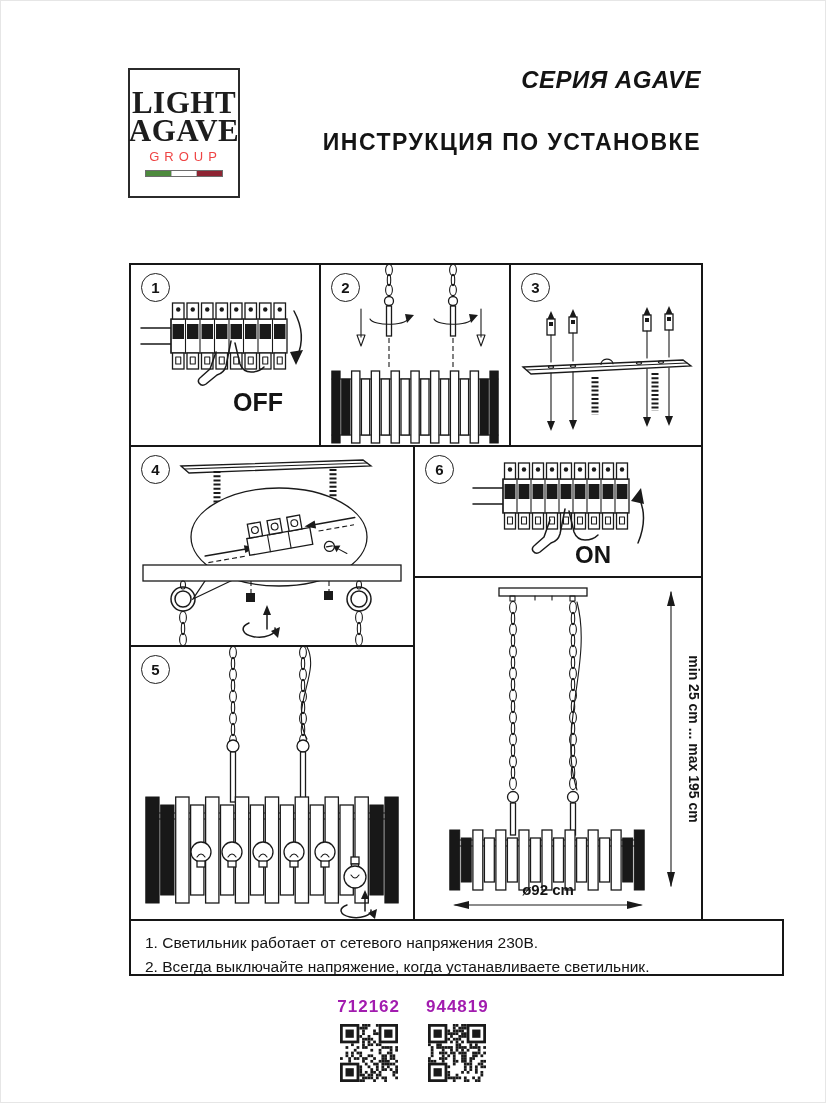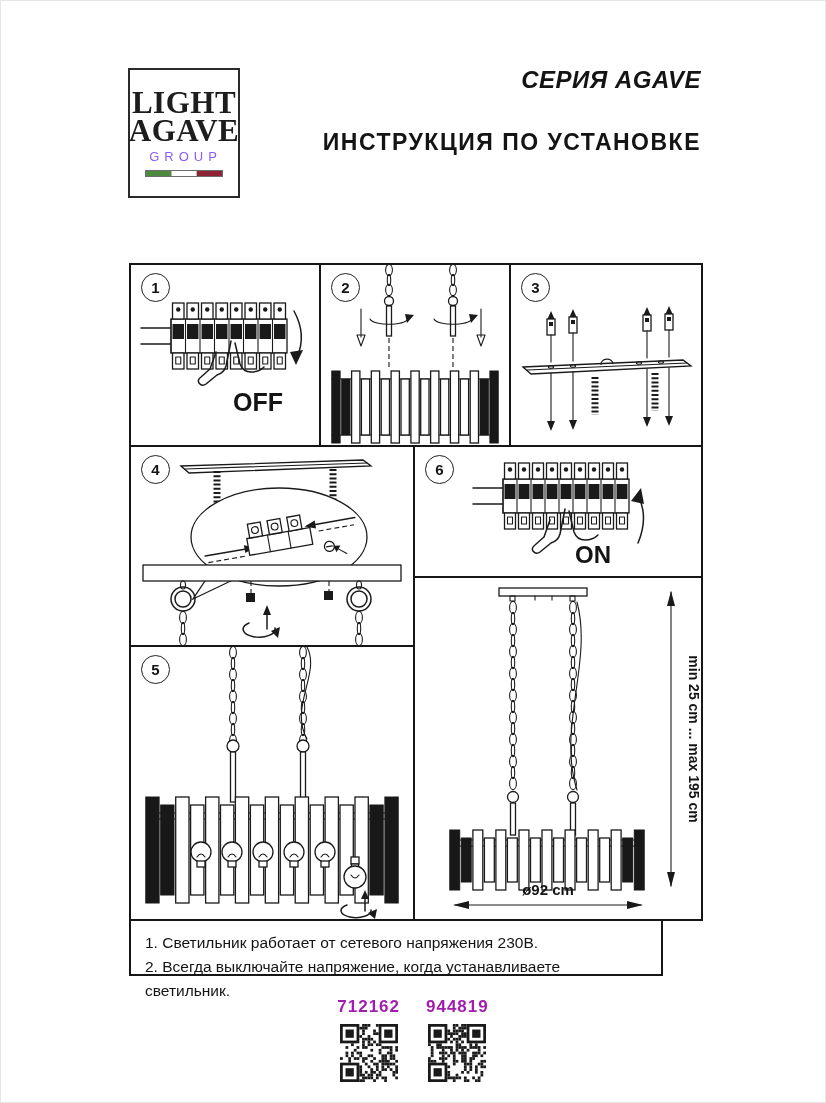--- a/index.html
+++ b/index.html
@@ -4,21 +4,21 @@
 <style>
   html,body{margin:0;padding:0;background:#fff;}
   .page{position:relative;width:826px;height:1103px;background:#fff;overflow:hidden;
         font-family:"Liberation Sans",sans-serif;color:#141414;border:1px solid #e6e6e6;box-sizing:border-box;}
 
   
   .logo-box{position:absolute;left:127px;top:67px;width:108px;height:126px;border:2px solid #2b2b2b;
             background:#fff;display:flex;flex-direction:column;align-items:center;justify-content:center;}
   .logo-word{font-family:"Liberation Serif",serif;font-weight:700;font-size:31px;line-height:28px;
              letter-spacing:.5px;color:#1d1d1d;}
-  .logo-group{font-size:13px;letter-spacing:5px;color:#8b5cf6;margin-top:4px;font-weight:400;text-indent:3px;}
+  .logo-group{font-size:13px;letter-spacing:5px;color:#ef4444;margin-top:4px;font-weight:400;text-indent:3px;}
   .flag{display:flex;width:78px;height:7px;border:1px solid #6d6d6d;margin-top:6px;box-sizing:border-box;}
   .flag>div{flex:1;}
   .flag .mid{background:#fff;border-left:1px solid #bbb;border-right:1px solid #bbb;}
 
   .titles{position:absolute;right:124px;top:62px;text-align:right;}
   .t-main{font-size:24px;font-weight:700;line-height:33px;letter-spacing:.5px;font-style:italic;}
   .t-instr{font-size:23px;font-weight:700;line-height:31px;letter-spacing:1.5px;margin-top:31px;}
 
   
   .cell{position:absolute;border:2px solid #161616;background:#fff;box-sizing:border-box;}
@@ -548,21 +548,21 @@
       </g>
       <g transform="translate(228,258)">
         <line class="ln" x1="6" y1="6" x2="6" y2="-8"></line>
         <polygon class="fl" points="2,-6 10,-6 6,-15"></polygon>
         <path class="ln" d="M-12,0 a15,7 0 1 0 24,5" stroke-width="2.4"></path>
         <polygon class="fl" points="9,8 18,4 16,14"></polygon>
       </g>
     </svg>
   </div>
 
-  <div class="cell notes" style="left:128px;top:918px;width:534px;height:57px;">
+  <div class="cell notes" style="left:128px;top:918px;width:655px;height:57px;">
     <div>1. Светильник работает от сетевого напряжения 230В.</div>
     <div>2. Всегда выключайте напряжение, когда устанавливаете светильник.</div>
   </div>
 
   <div class="footer">
     <div class="code-col">
       <div class="code-label">712162</div>
       <svg class="qr" viewBox="0 0 57 57">
           <rect x="0" y="0" width="19" height="19" fill="#1a1a1a"></rect>
           <rect x="2.7142857142857144" y="2.7142857142857144" width="13.571428571428573" height="13.571428571428573" fill="#fff"></rect>

